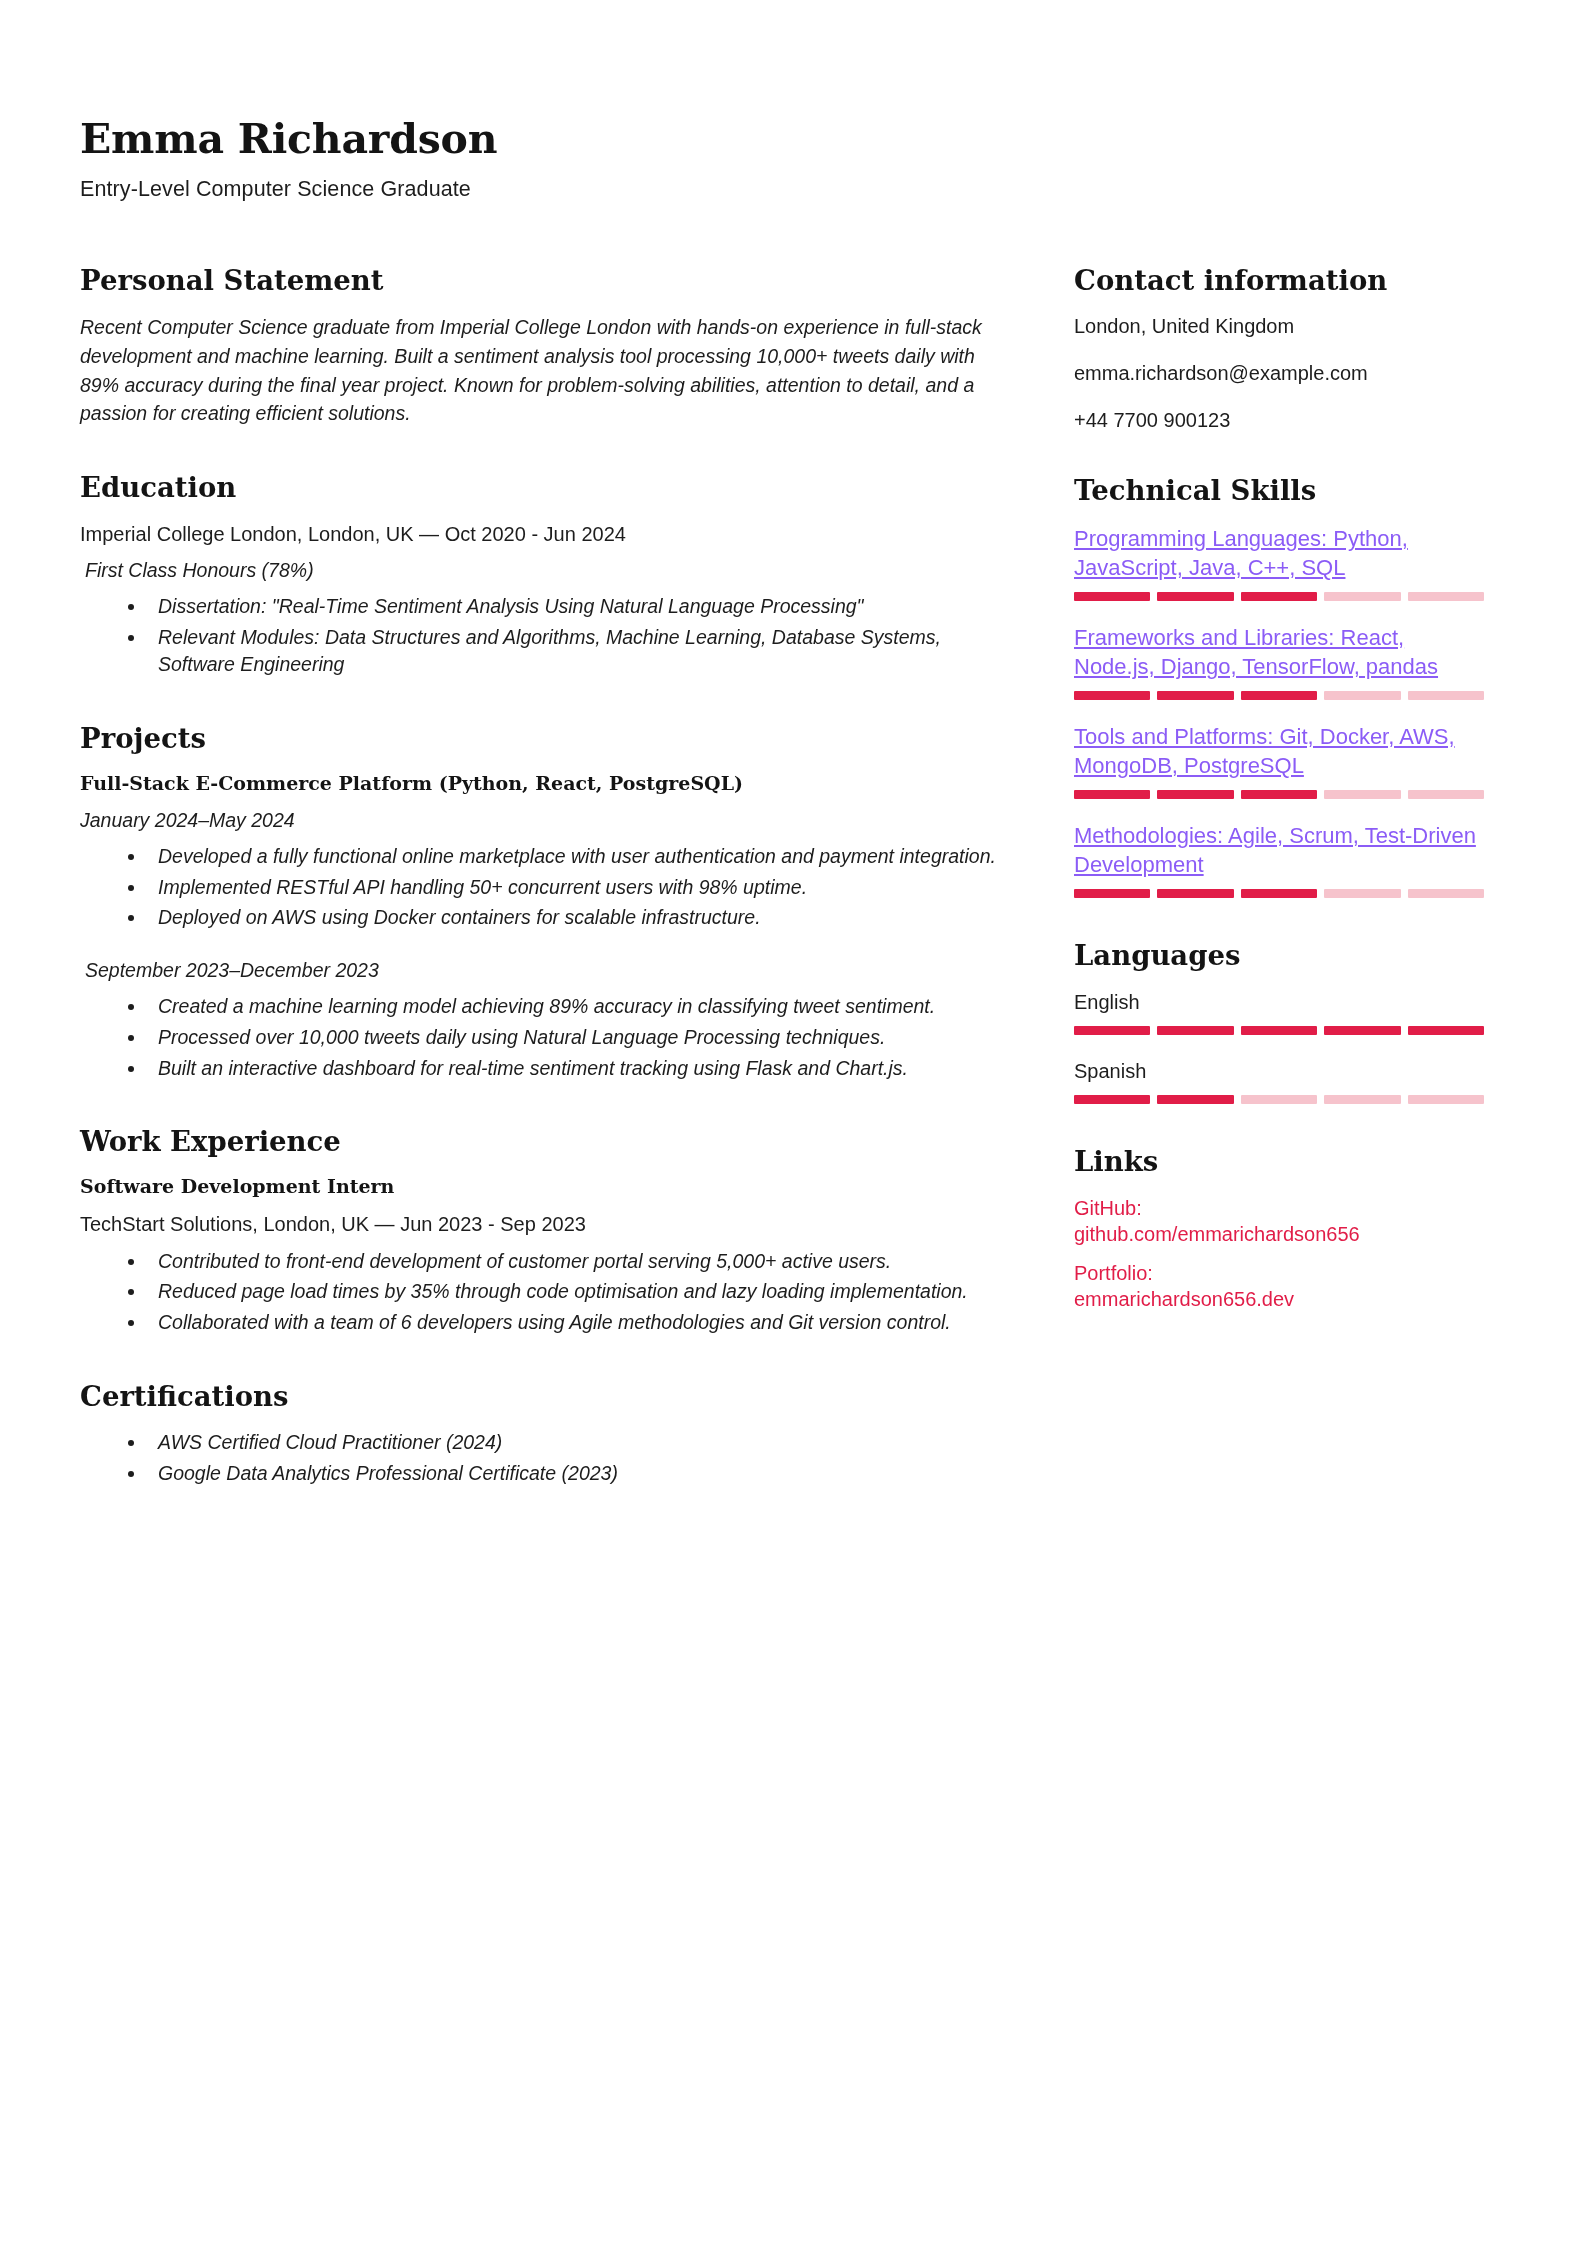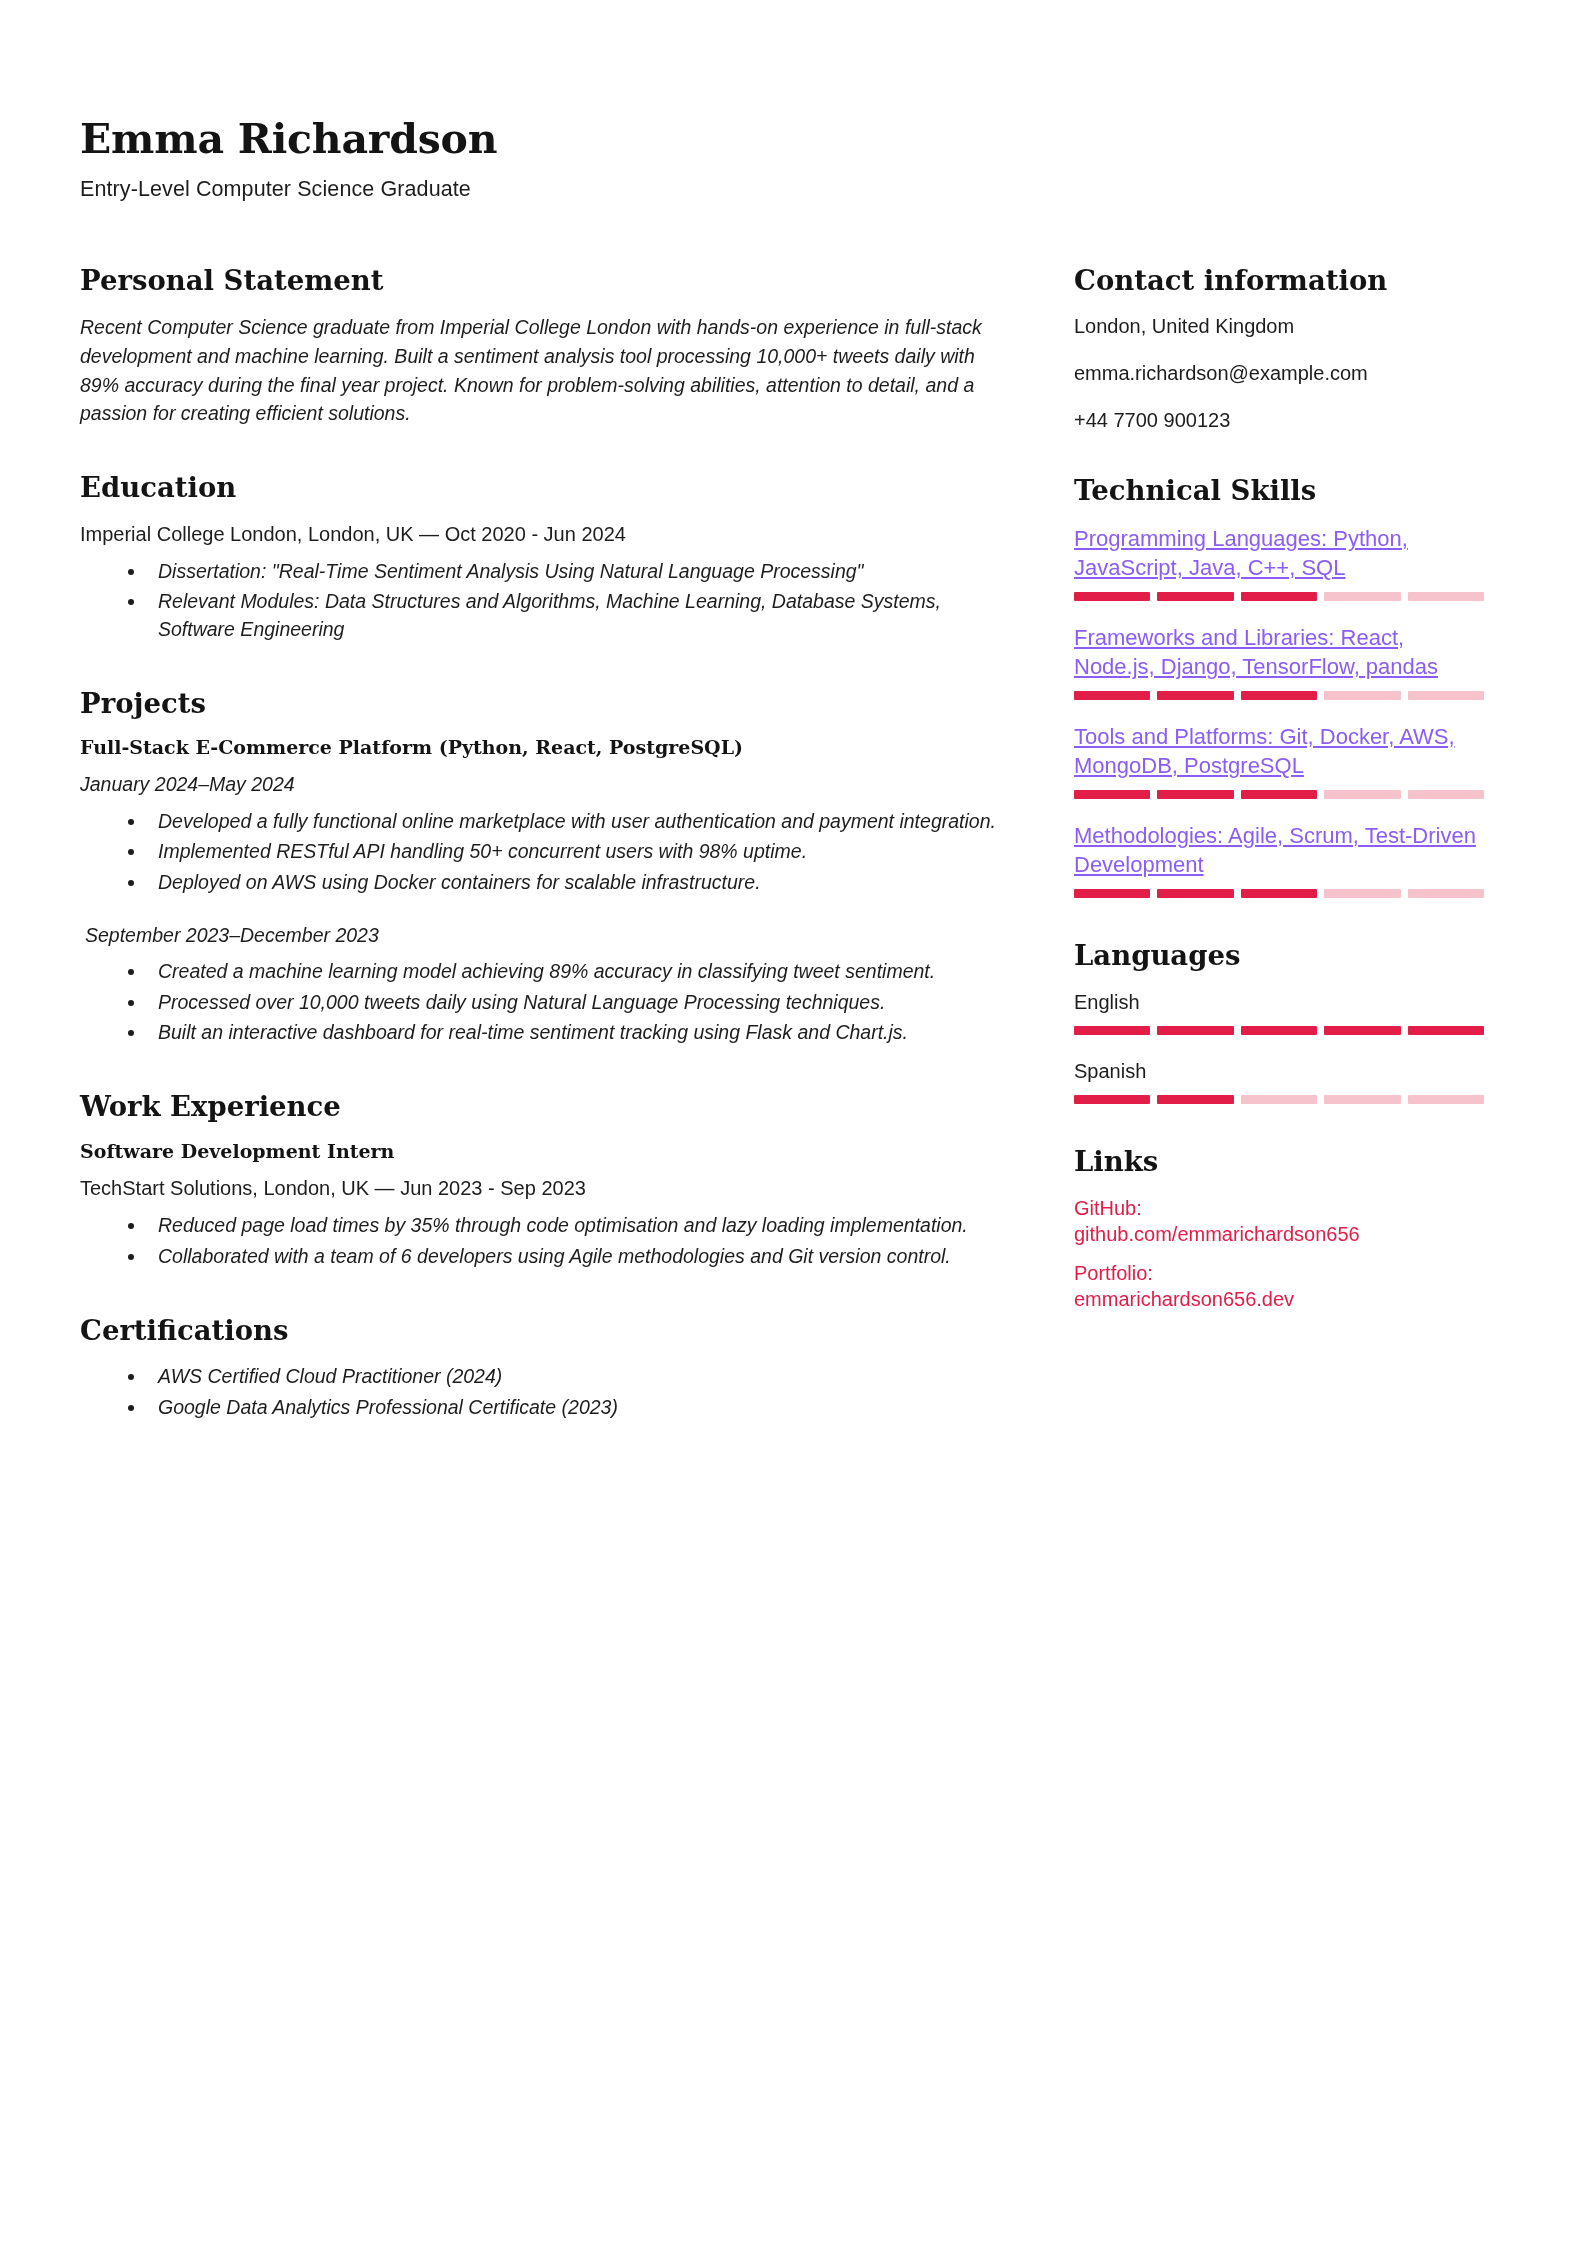--- a/index.html
+++ b/index.html
@@ -200,20 +200,21 @@
 
         <div class="section">
           <h2 class="sec-title">Personal Statement</h2>
           <p class="para-italic">Recent Computer Science graduate from Imperial College London with hands-on experience in full-stack development and machine learning. Built a sentiment analysis tool processing 10,000+ tweets daily with 89% accuracy during the final year project. Known for problem-solving abilities, attention to detail, and a passion for creating efficient solutions.</p>
         </div>
 
         <div class="section">
           <h2 class="sec-title">Education</h2>
           <div class="entry">
             <div class="entry-sub">Imperial College London, London, UK — Oct 2020 - Jun 2024</div>
+            <div class="entry-meta">First Class Honours (78%)</div>
             <ul class="bullets">
               <li>Dissertation: "Real-Time Sentiment Analysis Using Natural Language Processing"</li>
               <li>Relevant Modules: Data Structures and Algorithms, Machine Learning, Database Systems, Software Engineering</li>
             </ul>
           </div>
         </div>
 
         <div class="section">
           <h2 class="sec-title">Projects</h2>
 
@@ -236,20 +237,21 @@
             </ul>
           </div>
         </div>
 
         <div class="section">
           <h2 class="sec-title">Work Experience</h2>
           <div class="entry">
             <div class="entry-title">Software Development Intern</div>
             <div class="entry-sub">TechStart Solutions, London, UK — Jun 2023 - Sep 2023</div>
             <ul class="bullets">
+              <li>Contributed to front-end development of customer portal serving 5,000+ active users.</li>
               <li>Reduced page load times by 35% through code optimisation and lazy loading implementation.</li>
               <li>Collaborated with a team of 6 developers using Agile methodologies and Git version control.</li>
             </ul>
           </div>
         </div>
 
         <div class="section">
           <h2 class="sec-title">Certifications</h2>
           <ul class="bullets">
             <li>AWS Certified Cloud Practitioner (2024)</li>

